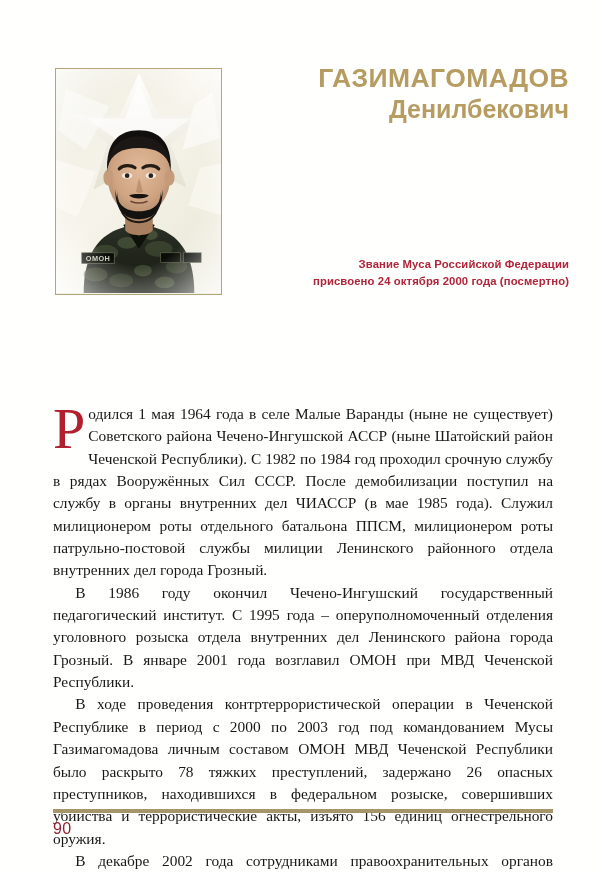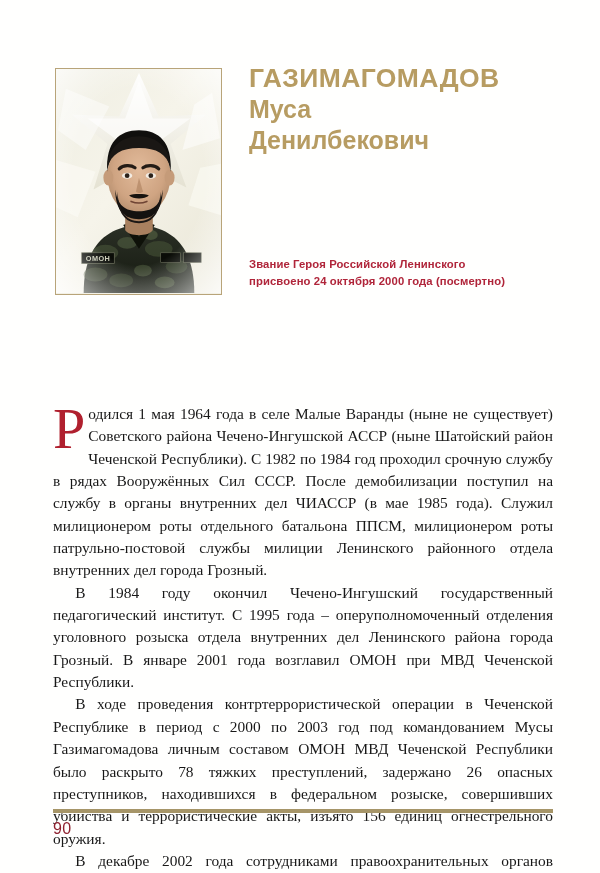--- a/index.html
+++ b/index.html
@@ -24,20 +24,21 @@
     background: #fffffe;
   }
 
   
   .header-area {
     position: absolute;
     left: 0;
     top: 0;
     width: 600px;
     height: 330px;
+    text-align: right;
   }
 
   
   .photo-frame {
     position: absolute;
     left: 55px;
     top: 68px;
     width: 167px;
     height: 227px;
     border: 1px solid #b8a479;
@@ -245,34 +246,33 @@
           <rect x="106" y="186" width="20" height="10" fill="#0a0c07" stroke="#6b6f5a" stroke-width="0.6"></rect>
           <rect x="129" y="186" width="18" height="10" fill="#0a0c07" stroke="#6b6f5a" stroke-width="0.6"></rect>
 
           <rect x="0" y="0" width="167" height="227" fill="url(#vignette)"></rect>
         </g>
       </svg>
     </div>
 
     <div class="name-block">
       <div class="name-surname">ГАЗИМАГОМАДОВ</div>
-      <div class="name-first">Муса</div>
       <div class="name-patronymic">Денилбекович</div>
     </div>
 
     <div class="award-block">
-      <div>Звание Героя Российской Ленинского</div>
+      <div>Звание Муса Российской Федерации</div>
       <div>присвоено 24 октября 2000 года (посмертно)</div>
     </div>
 
   </div>
 
   <div class="body-area">
     <p class="first"><span class="dropcap">Р</span><span>одился 1 мая 1964 года в селе Малые Варанды (ныне не существует) Советского района Чечено-Ингушской АССР (ныне Шатойский район Чеченской Республики). С 1982 по 1984 год проходил срочную службу в рядах Вооружённых Сил СССР. После демобилизации поступил на службу в органы внутренних дел ЧИАССР (в мае 1985 года). Служил милиционером роты отдельного батальона ППСМ, милиционером роты патрульно-постовой службы милиции Ленинского районного отдела внутренних дел города Грозный.</span></p>
-    <p>В 1984 году окончил Чечено-Ингушский государственный педагогический институт. С 1995 года – оперуполномоченный отделения уголовного розыска отдела внутренних дел Ленинского района города Грозный. В январе 2001 года возглавил ОМОН при МВД Чеченской Республики.</p>
+    <p>В 1986 году окончил Чечено-Ингушский государственный педагогический институт. С 1995 года – оперуполномоченный отделения уголовного розыска отдела внутренних дел Ленинского района города Грозный. В январе 2001 года возглавил ОМОН при МВД Чеченской Республики.</p>
     <p>В ходе проведения контртеррористической операции в Чеченской Республике в период с 2000 по 2003 год под командованием Мусы Газимагомадова личным составом ОМОН МВД Чеченской Республики было раскрыто 78 тяжких преступлений, задержано 26 опасных преступников, находившихся в федеральном розыске, совершивших убийства и террористические акты, изъято 156 единиц огнестрельного оружия.</p>
     <p>В декабре 2002 года сотрудниками правоохранительных органов проводилась специальная операция «Буря» по выявлению и нейтрализации</p>
   </div>
 
   <div class="footer-rule"></div>
   <div class="page-number">90</div>
 
 </div>
 
 </body></html>

